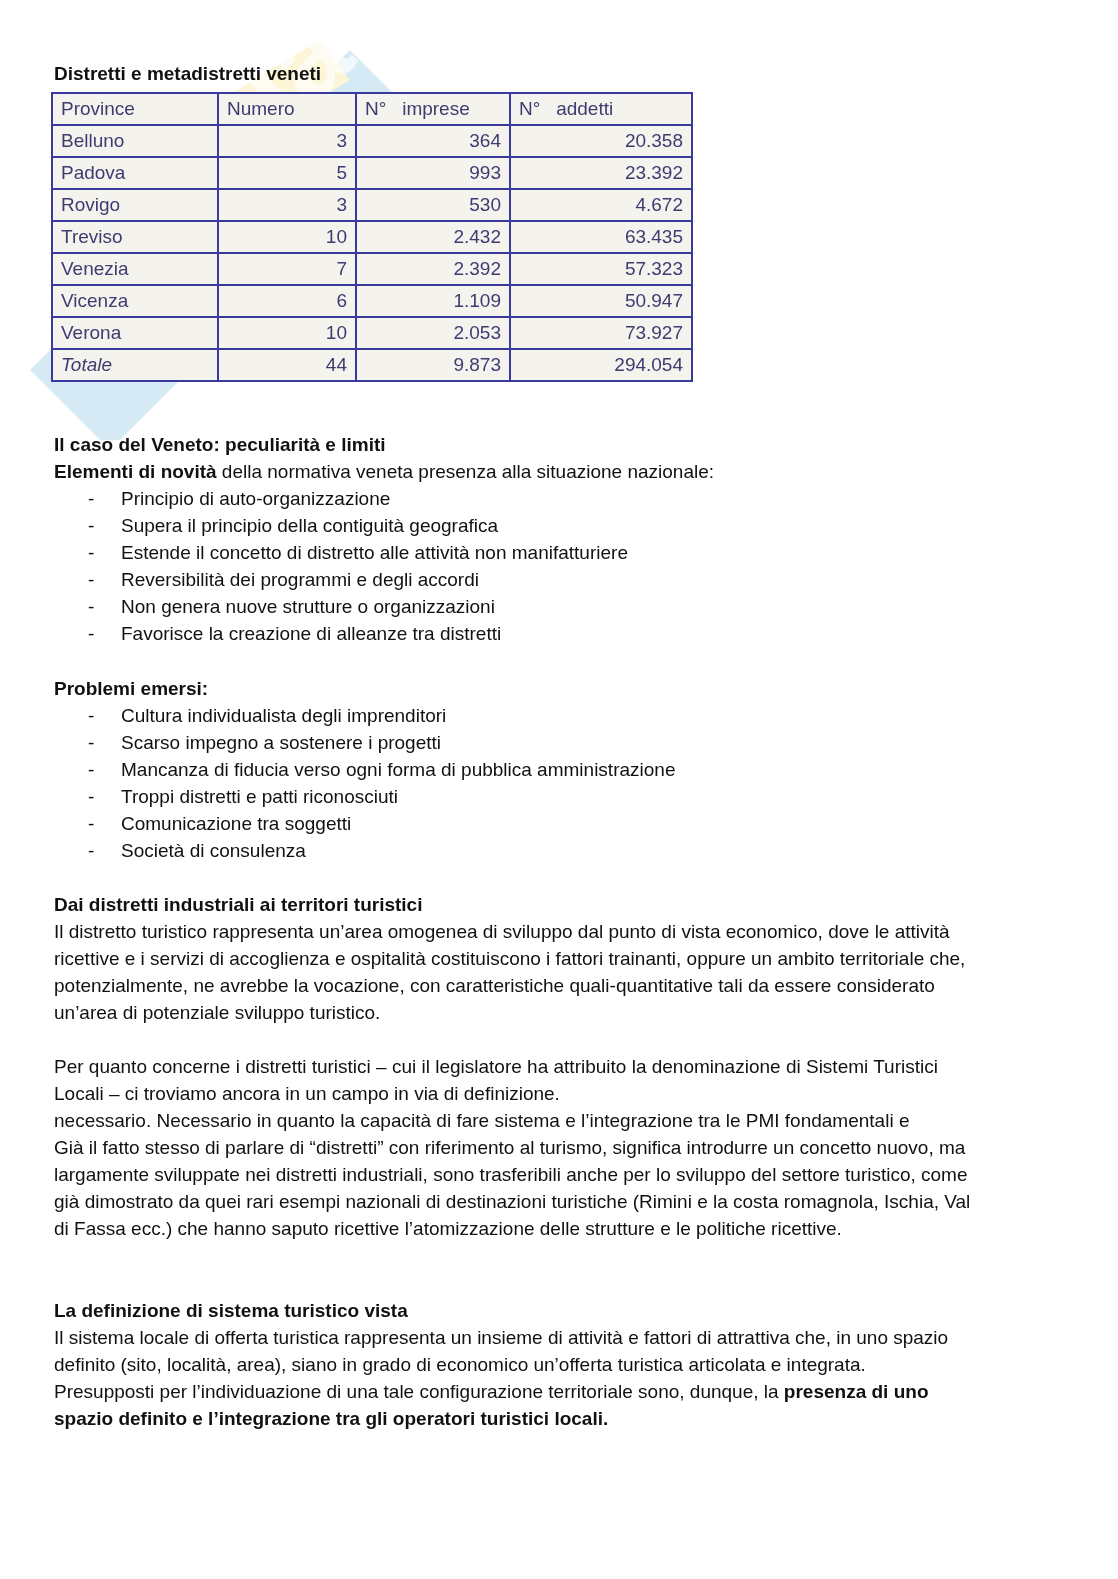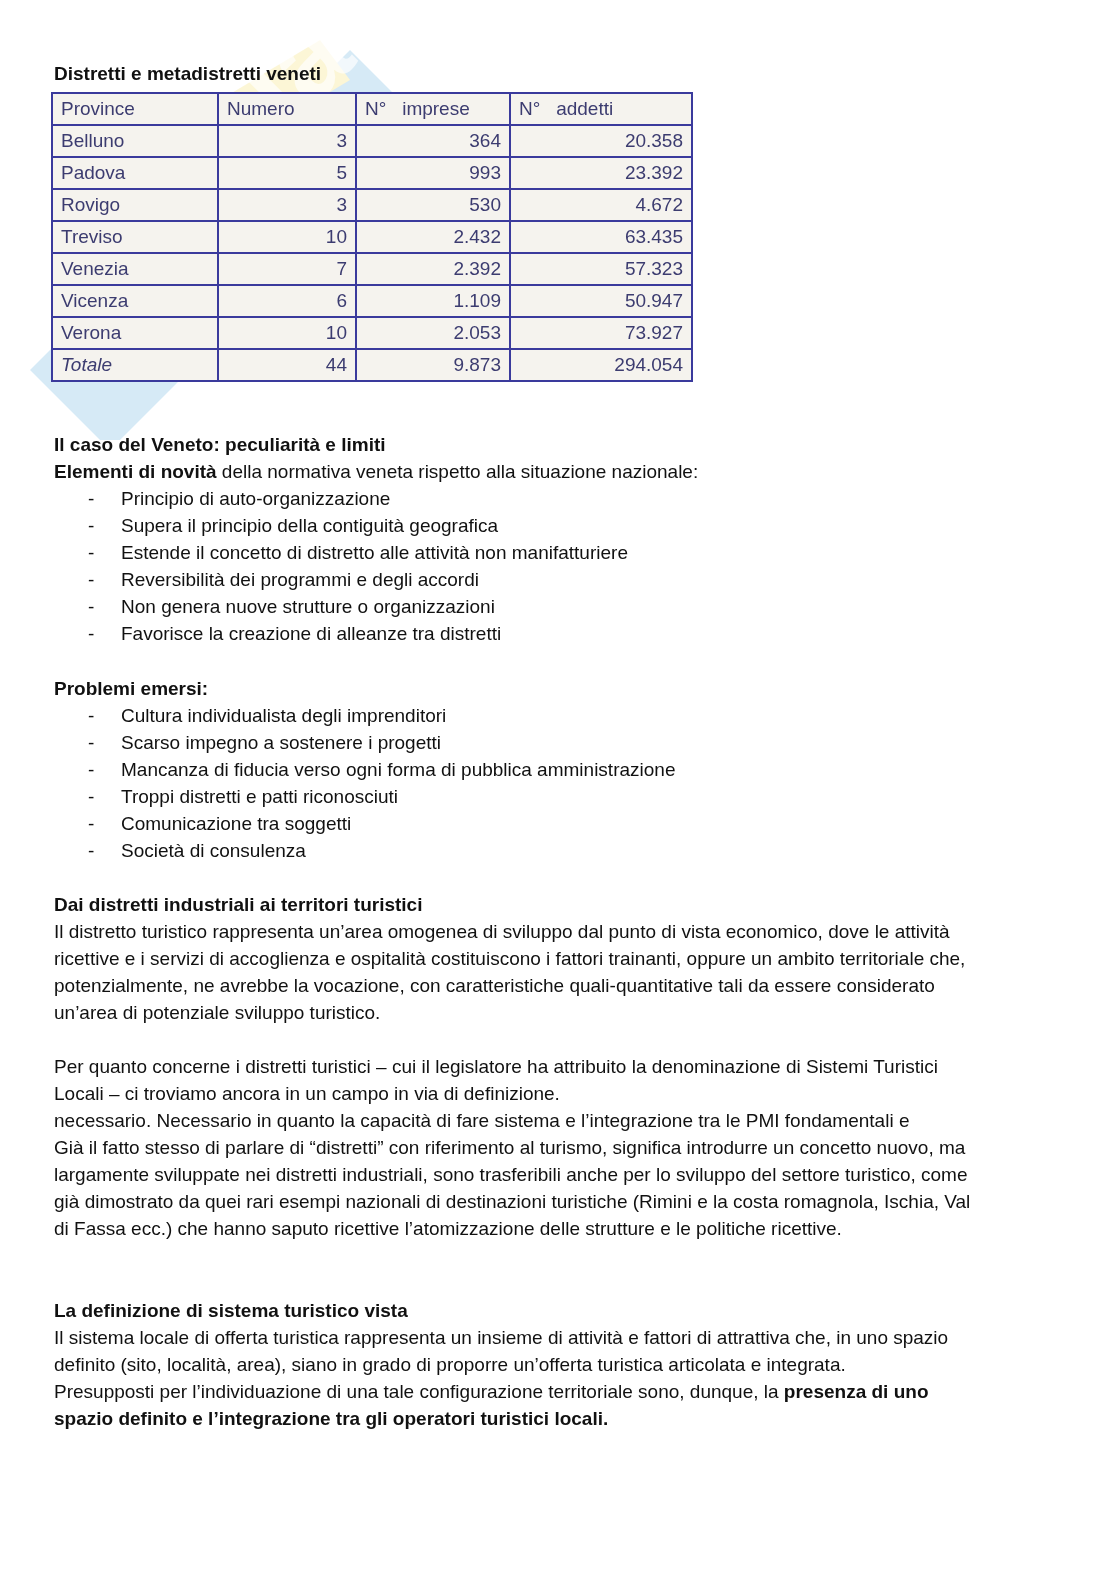--- a/index.html
+++ b/index.html
@@ -95,21 +95,21 @@
           <td>Totale</td>
           <td class="n">44</td>
           <td class="n">9.873</td>
           <td class="n">294.054</td>
         </tr>
       </tbody>
   </table>
 
   <div class="section" style="top:431px">
     <h2>Il caso del Veneto: peculiarità e limiti</h2>
-    <p><b>Elementi di novità</b><span> della normativa veneta rispetto alla situazione nazionale:</span></p>
+    <p><b>Elementi di novità</b><span> della normativa veneta presenza alla situazione nazionale:</span></p>
     <ul class="dash" id="veneto-list">
         <li>Principio di auto-organizzazione</li>
         <li>Supera il principio della contiguità geografica</li>
         <li>Estende il concetto di distretto alle attività non manifatturiere</li>
         <li>Reversibilità dei programmi e degli accordi</li>
         <li>Non genera nuove strutture o organizzazioni</li>
         <li>Favorisce la creazione di alleanze tra distretti</li>
       </ul>
   </div>
 
@@ -142,19 +142,19 @@
         <p>largamente sviluppate nei distretti industriali, sono trasferibili anche per lo sviluppo del settore turistico, come</p>
         <p>già dimostrato da quei rari esempi nazionali di destinazioni turistiche (Rimini e la costa romagnola, Ischia, Val</p>
         <p>di Fassa ecc.) che hanno saputo ricettive l’atomizzazione delle strutture e le politiche ricettive.</p>
       </div>
   </div>
 
   <div class="section" style="top:1297px">
     <h2>La definizione di sistema turistico vista</h2>
     <div id="definition-lines">
         <p>Il sistema locale di offerta turistica rappresenta un insieme di attività e fattori di attrattiva che, in uno spazio</p>
-        <p>definito (sito, località, area), siano in grado di proporre un’offerta turistica articolata e integrata.</p>
+        <p>definito (sito, località, area), siano in grado di economico un’offerta turistica articolata e integrata.</p>
       </div>
     <p><span>Presupposti per l’individuazione di una tale configurazione territoriale sono, dunque, la </span><b>presenza di uno</b></p>
     <p><b>spazio definito e l’integrazione tra gli operatori turistici locali.</b></p>
   </div>
 
 </div>
 
 </body></html>

